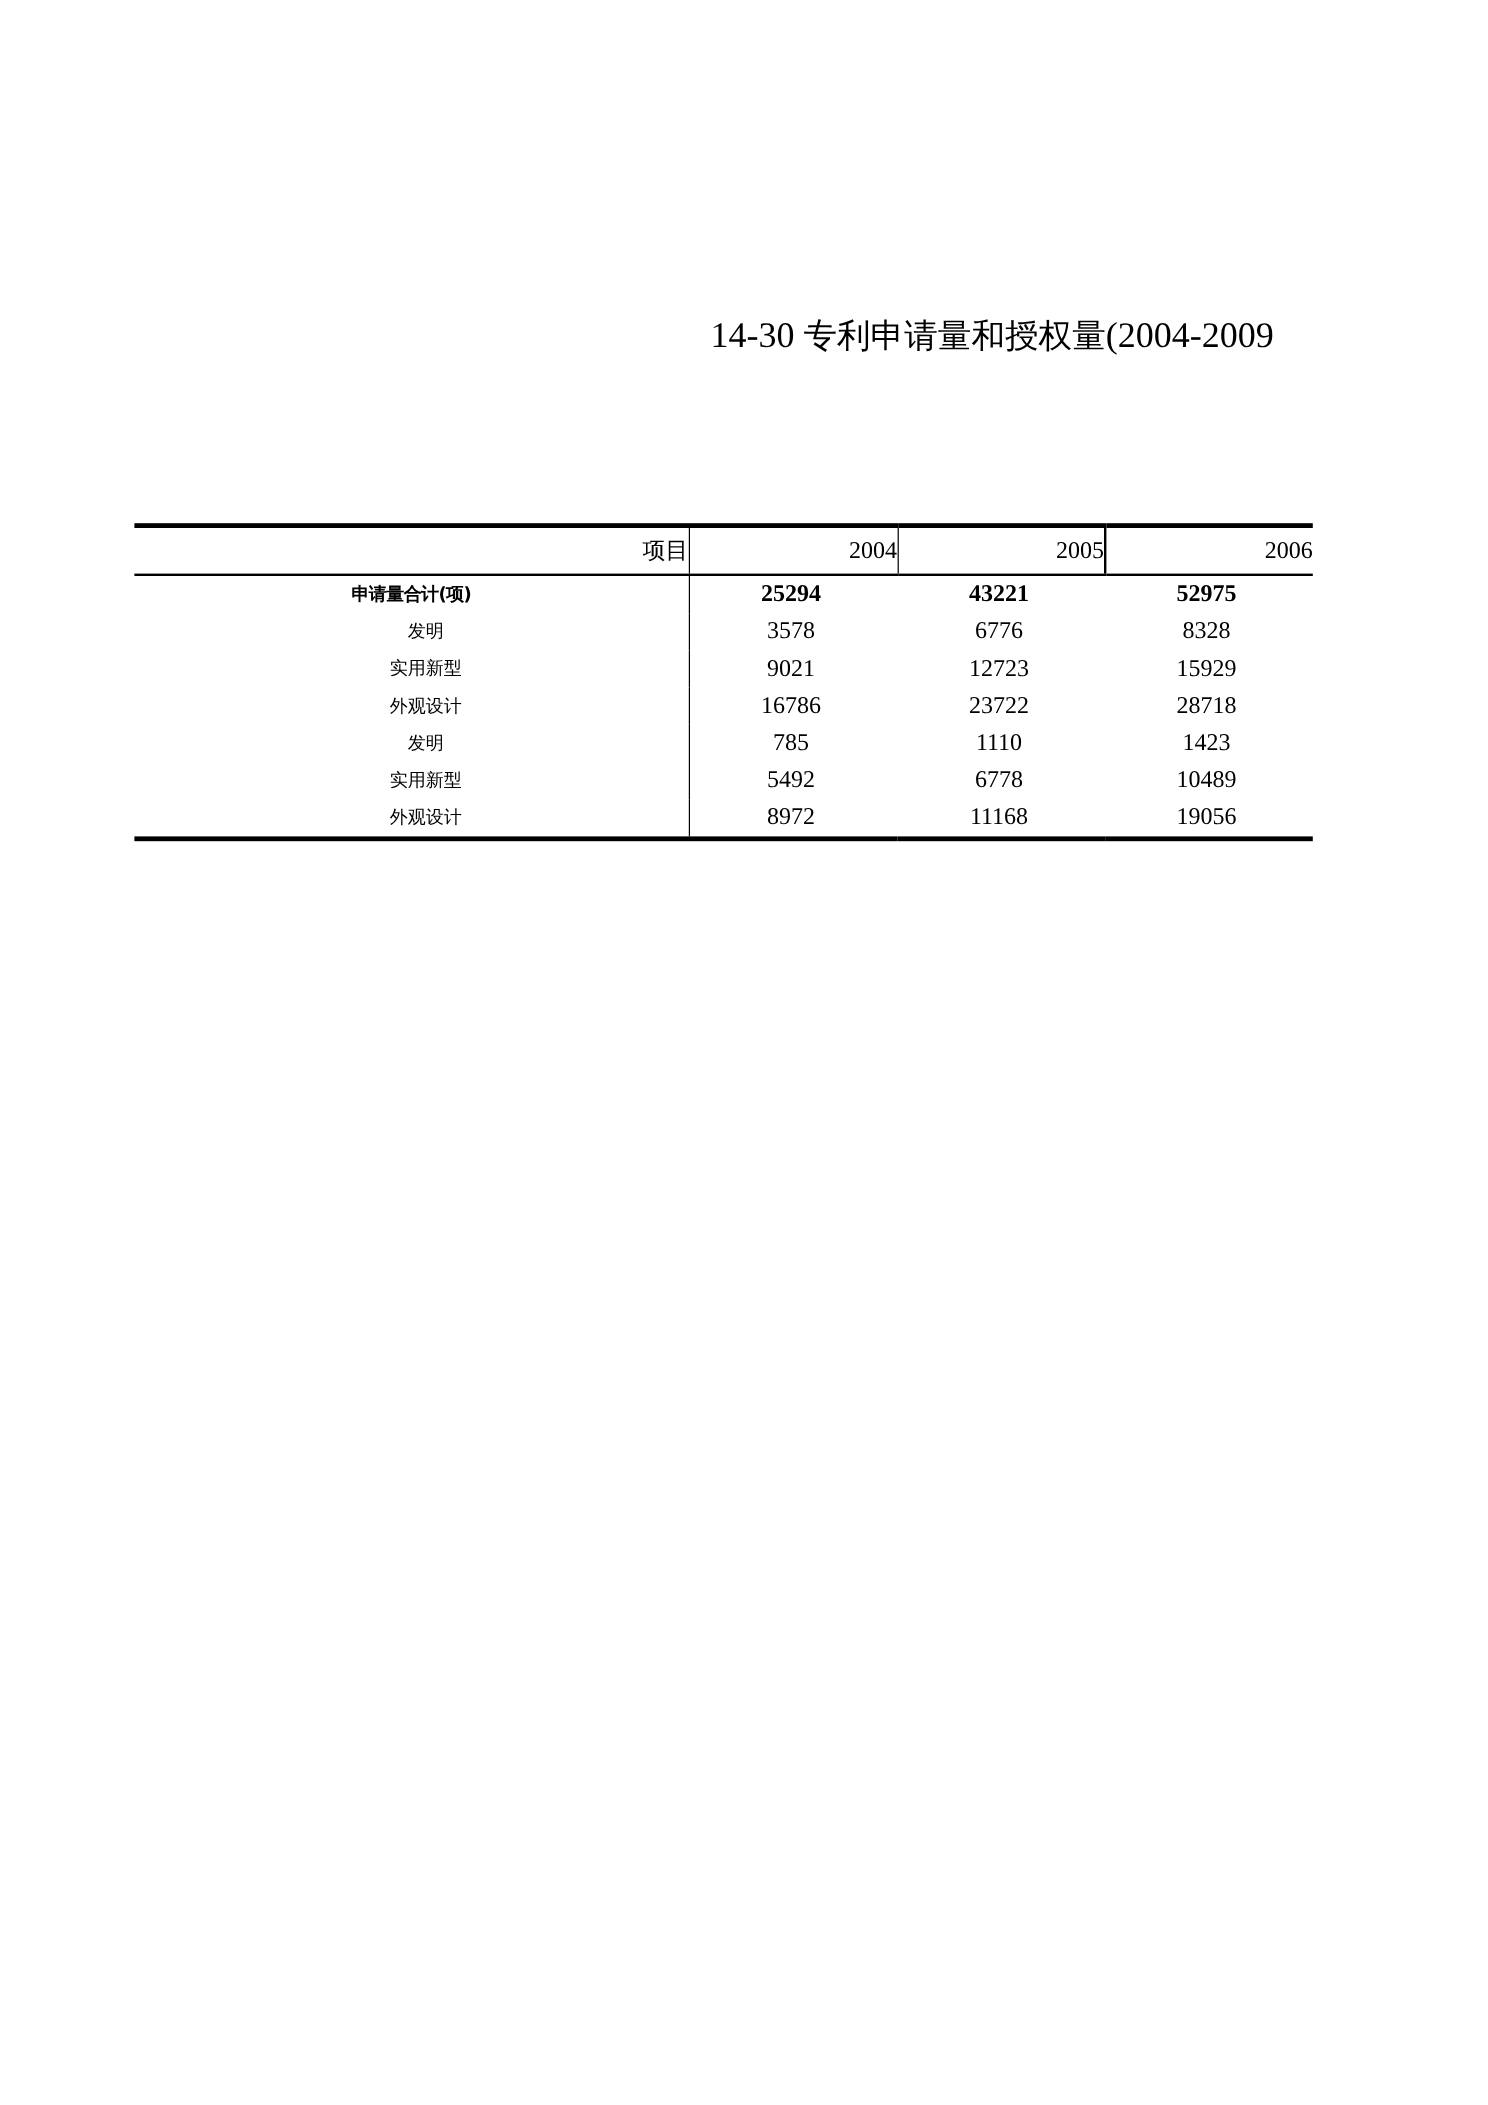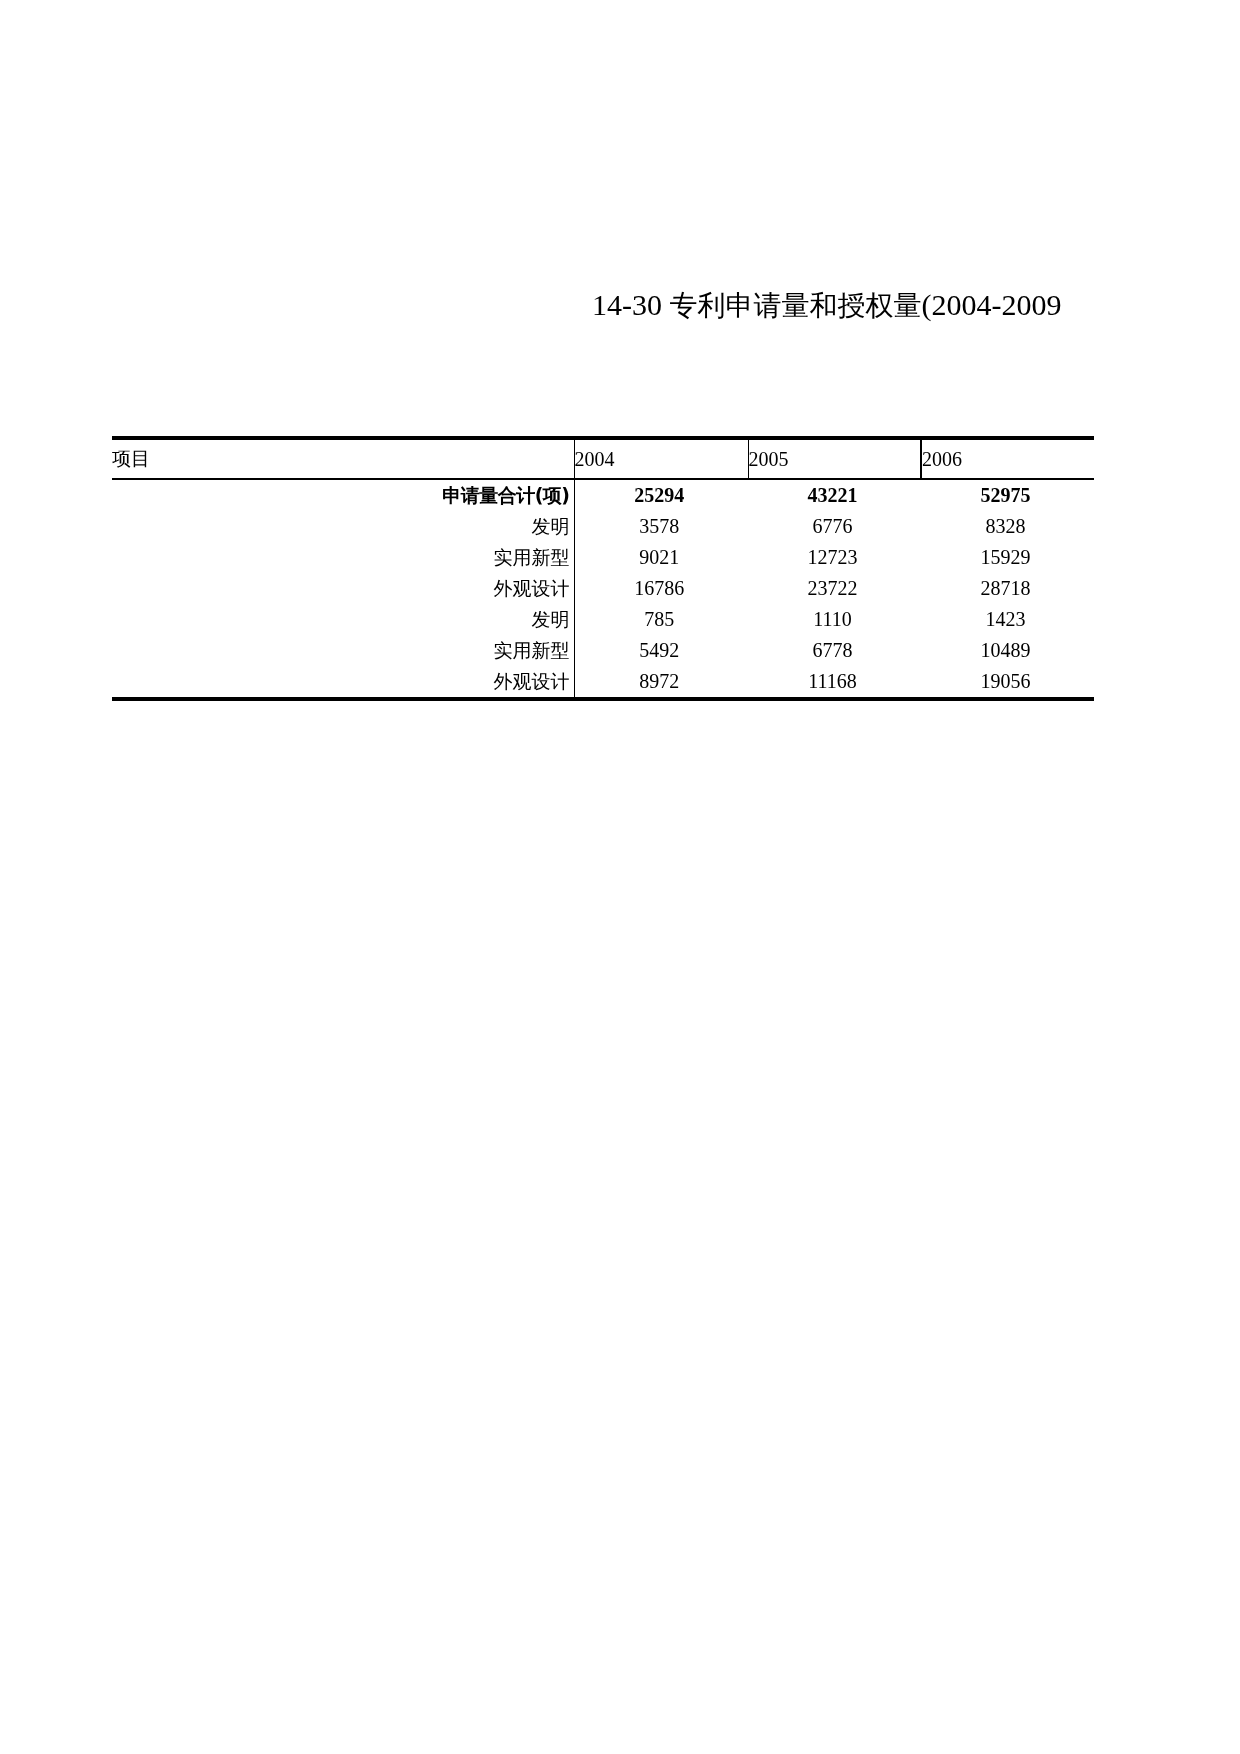--- a/index.html
+++ b/index.html
@@ -11,21 +11,21 @@
     width: 1240px;
     height: 1754px;
     position: relative;
     overflow: hidden;
     font-family: "Liberation Serif", "DejaVu Serif", serif;
     color: #000;
   }
   .page-title {
     position: absolute;
     left: 592px;
-    top: 287px;
+    top: 262px;
     width: 503px;
     overflow: hidden;
     white-space: nowrap;
     font-size: 30px;
     line-height: 36px;
     font-family: "Liberation Serif", "DejaVu Sans", serif;
   }
   .page-title .cjk {
     font-family: "DejaVu Sans", "Liberation Sans", sans-serif;
     font-size: 28px;
@@ -41,21 +41,21 @@
   .data-table col.c-item { width: 462px; }
   .data-table col.c-y1 { width: 174px; }
   .data-table col.c-y2 { width: 173px; }
   .data-table col.c-y3 { width: 173px; }
   .data-table thead th {
     border-top: 4px solid #000;
     border-bottom: 2px solid #000;
     height: 38px;
     font-weight: normal;
     font-size: 20px;
-    text-align: left;
+    text-align: right;
     padding: 0;
   }
   .data-table thead th.h-item {
     font-family: "DejaVu Sans", "Liberation Sans", sans-serif;
     font-size: 19px;
   }
   .data-table thead th + th {
     border-left: 1px solid #000;
   }
   .data-table thead th.h-y3 {
@@ -63,23 +63,23 @@
   }
   .data-table tbody td {
     height: 31px;
     padding: 0 4px 0 0;
     font-size: 20px;
     line-height: 31px;
     text-align: center;
     white-space: nowrap;
   }
   .data-table tbody td.label {
-    text-align: right;
+    text-align: center;
     font-family: "DejaVu Sans", "Liberation Sans", sans-serif;
-    font-size: 19px;
+    font-size: 15px;
     border-right: 1px solid #000;
     padding-left: 4px;
   }
   .data-table tbody tr.sub td.label {
     padding-left: 28px;
   }
   .data-table tbody tr.total td {
     font-weight: bold;
   }
   .data-table tbody tr.total td.label {

